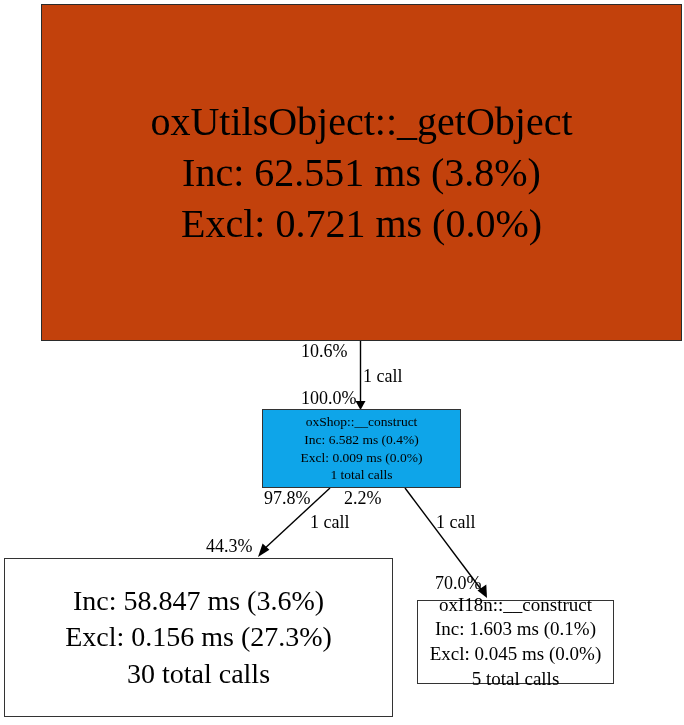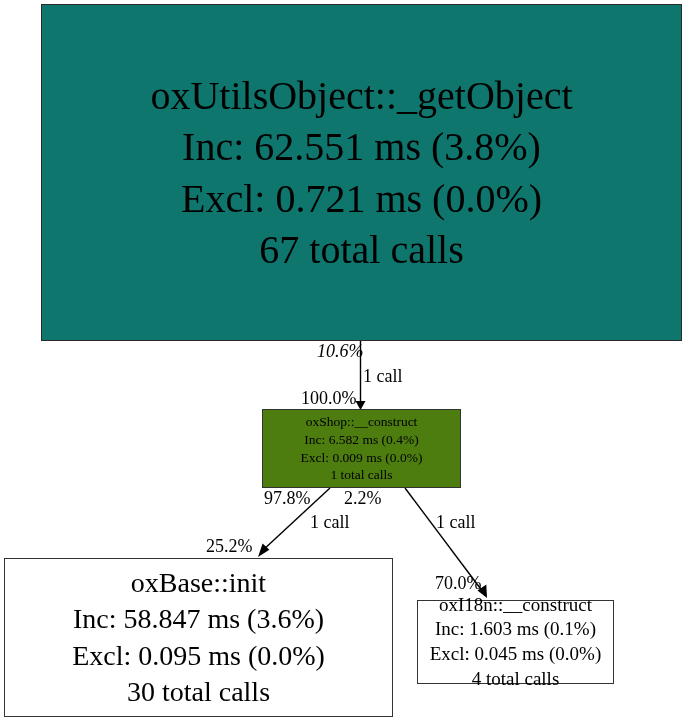--- a/index.html
+++ b/index.html
@@ -77,21 +77,21 @@
 
   
   .edge-label {
     position: absolute;
     font-size: 18px;
     color: #000000;
     white-space: nowrap;
     line-height: 1;
   }
 
-  #lbl-a-head   { left: 317px; top: 342px; font-style: italic; }
+  #lbl-a-head   { left: 301px; top: 342px; }
   #lbl-a-calls  { left: 363px; top: 367px; }
   #lbl-a-tail   { left: 289px; top: 389px; margin-left: 12px; }
 
   #lbl-b-head   { left: 264px; top: 489px; }
   #lbl-b-calls  { left: 310px; top: 513px; }
   #lbl-b-tail   { left: 206px; top: 537px; }
 
   #lbl-c-head   { left: 344px; top: 489px; }
   #lbl-c-calls  { left: 436px; top: 513px; }
   #lbl-c-tail   { left: 435px; top: 574px; }
@@ -127,53 +127,51 @@
       <path d="M 330 488 L 262 551" stroke="#000000" stroke-width="1.4" fill="none"></path>
       <path d="M 258 557 L 269.4 549.8 L 262.6 543.6 z" fill="#000000"></path>
     </g>
 
     <g>
       <path d="M 405 488 L 483 592" stroke="#000000" stroke-width="1.4" fill="none"></path>
       <path d="M 487 598 L 486.3 584.6 L 477.5 590.6 z" fill="#000000"></path>
     </g>
   </svg>
 
-  <div class="node" id="node-root" style="background: #0f766e; color: rgb(0, 0, 0);">
+  <div class="node" id="node-root" style="background: #c2410c; color: rgb(0, 0, 0);">
     <span class="line">oxUtilsObject::_getObject</span>
     <span class="line">Inc: 62.551 ms (3.8%)</span>
     <span class="line">Excl: 0.721 ms (0.0%)</span>
-    <span class="line">67 total calls</span>
   </div>
 
-  <div class="node" id="node-mid" style="background: #4d7c0f; color: rgb(0, 0, 0);">
+  <div class="node" id="node-mid" style="background: #0ea5e9; color: rgb(0, 0, 0);">
     <span class="line">oxShop::__construct</span>
     <span class="line">Inc: 6.582 ms (0.4%)</span>
     <span class="line">Excl: 0.009 ms (0.0%)</span>
     <span class="line">1 total calls</span>
   </div>
 
   <div class="node" id="node-base-init" style="background: rgb(255, 255, 255); color: rgb(0, 0, 0);">
-    <span class="line">oxBase::init</span>
     <span class="line">Inc: 58.847 ms (3.6%)</span>
-    <span class="line">Excl: 0.095 ms (0.0%)</span>
+    <span class="line">Excl: 0.156 ms (27.3%)</span>
     <span class="line">30 total calls</span>
   </div>
 
   <div class="node" id="node-i18n" style="background: rgb(255, 255, 255); color: rgb(0, 0, 0);">
     <span class="line">oxI18n::__construct</span>
     <span class="line">Inc: 1.603 ms (0.1%)</span>
     <span class="line">Excl: 0.045 ms (0.0%)</span>
-    <span class="line">4 total calls</span>
+    <span class="line">5 total calls</span>
   </div>
 
   <span class="edge-label" id="lbl-a-head">10.6%</span>
   <span class="edge-label" id="lbl-a-calls">1 call</span>
   <span class="edge-label" id="lbl-a-tail">100.0%</span>
 
   <span class="edge-label" id="lbl-b-head">97.8%</span>
   <span class="edge-label" id="lbl-b-calls">1 call</span>
-  <span class="edge-label" id="lbl-b-tail">25.2%</span>
+  <span class="edge-label" id="lbl-b-tail">44.3%</span>
 
   <span class="edge-label" id="lbl-c-head">2.2%</span>
   <span class="edge-label" id="lbl-c-calls">1 call</span>
   <span class="edge-label" id="lbl-c-tail">70.0%</span>
 
 </div>
 
 </body></html>

